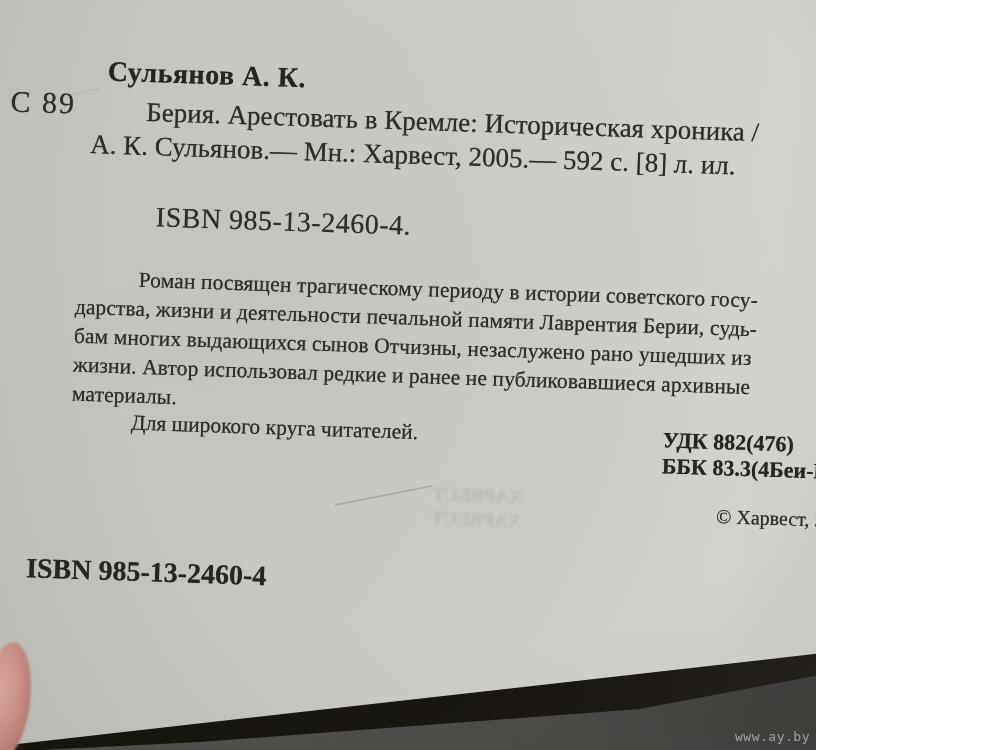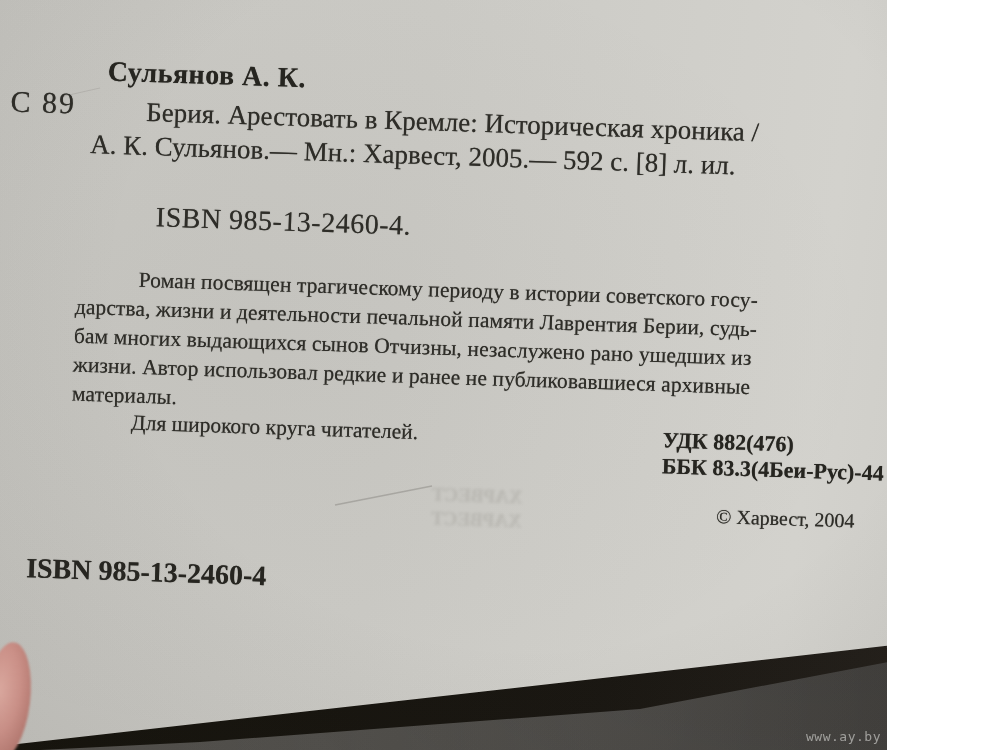--- a/index.html
+++ b/index.html
@@ -1,16 +1,16 @@
 <!DOCTYPE html>
 <html><head>
 <meta charset="utf-8">
 <style>
   html,body{margin:0;padding:0;}
-  #screen{position:relative;width:887px;height:750px;overflow:hidden;
+  #screen{position:relative;width:816px;height:750px;overflow:hidden;
     background:linear-gradient(105deg,#5a5854 0%,#4c4a46 55%,#403e3b 100%);
     font-family:"Liberation Serif","DejaVu Serif",serif;}
   
   .table-tex{position:absolute;inset:0;z-index:1;
     background:
       radial-gradient(ellipse at 70% 95%, rgba(255,255,255,0.05), transparent 60%),
       radial-gradient(ellipse at 95% 70%, rgba(0,0,0,0.12), transparent 55%);}
   
   .page-recto{position:absolute;inset:0;z-index:2;
     background:linear-gradient(100deg,#cfcecb 0%,#d6d5d1 60%,#d2d1cd 100%);

